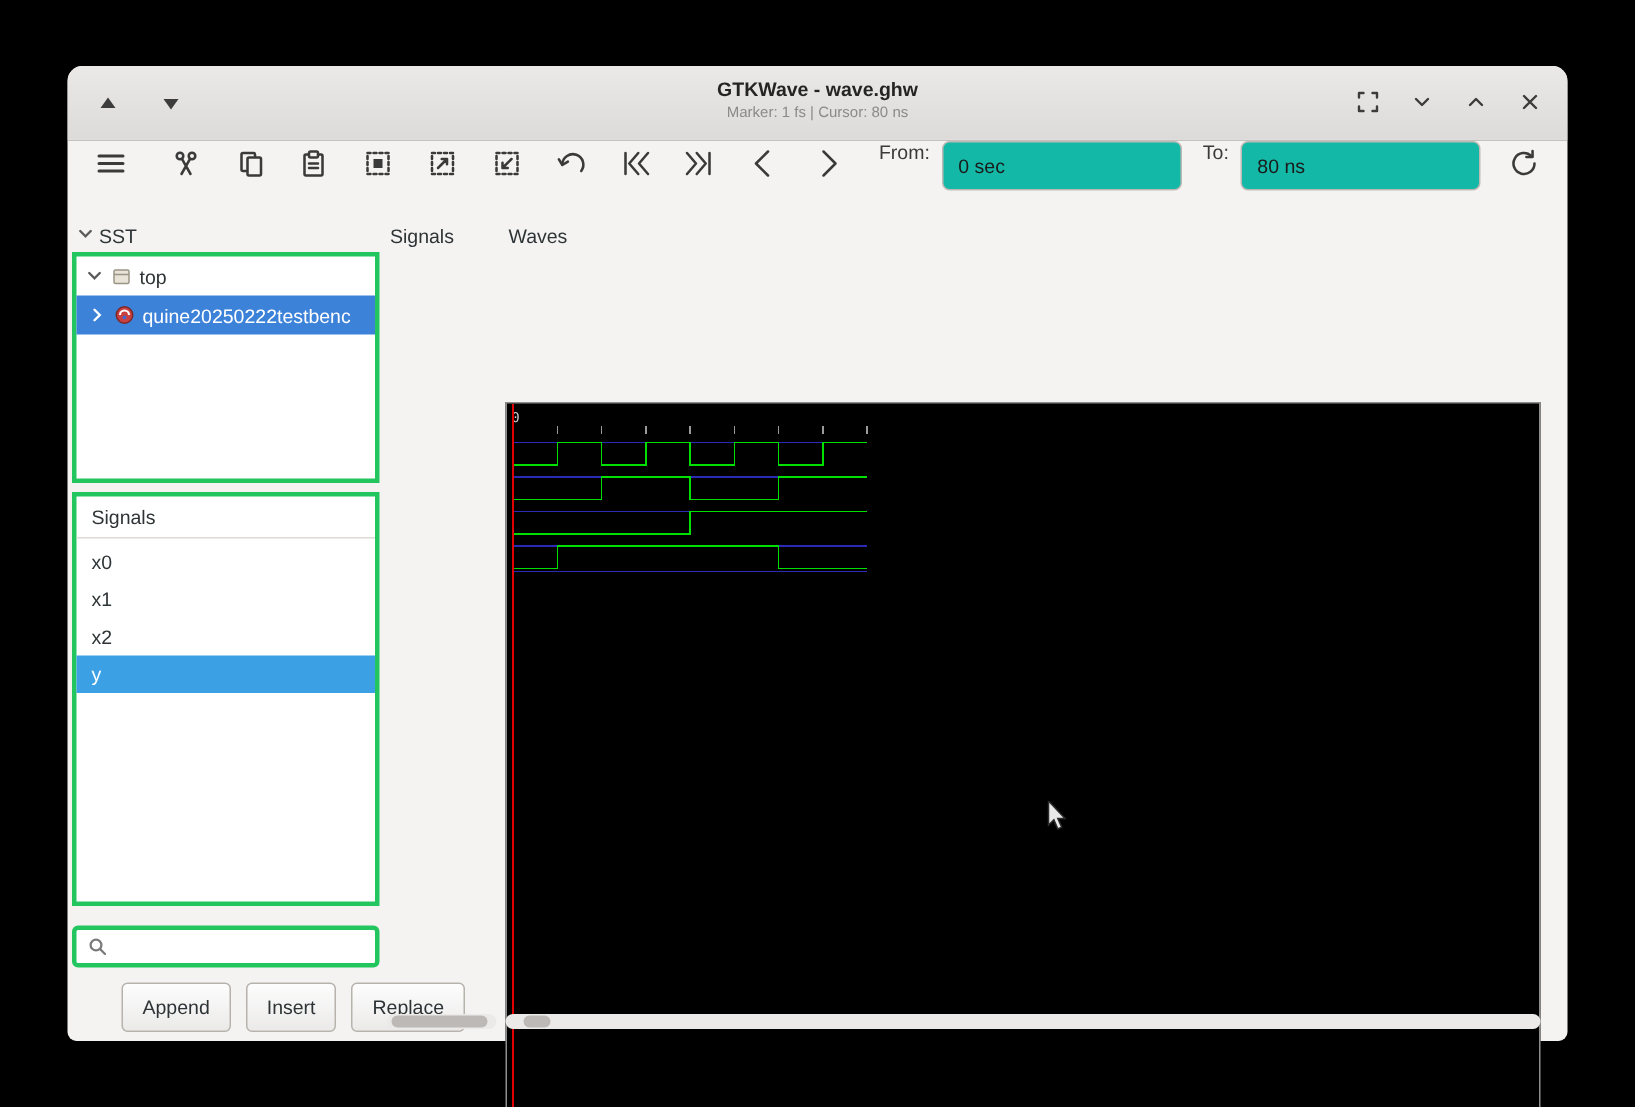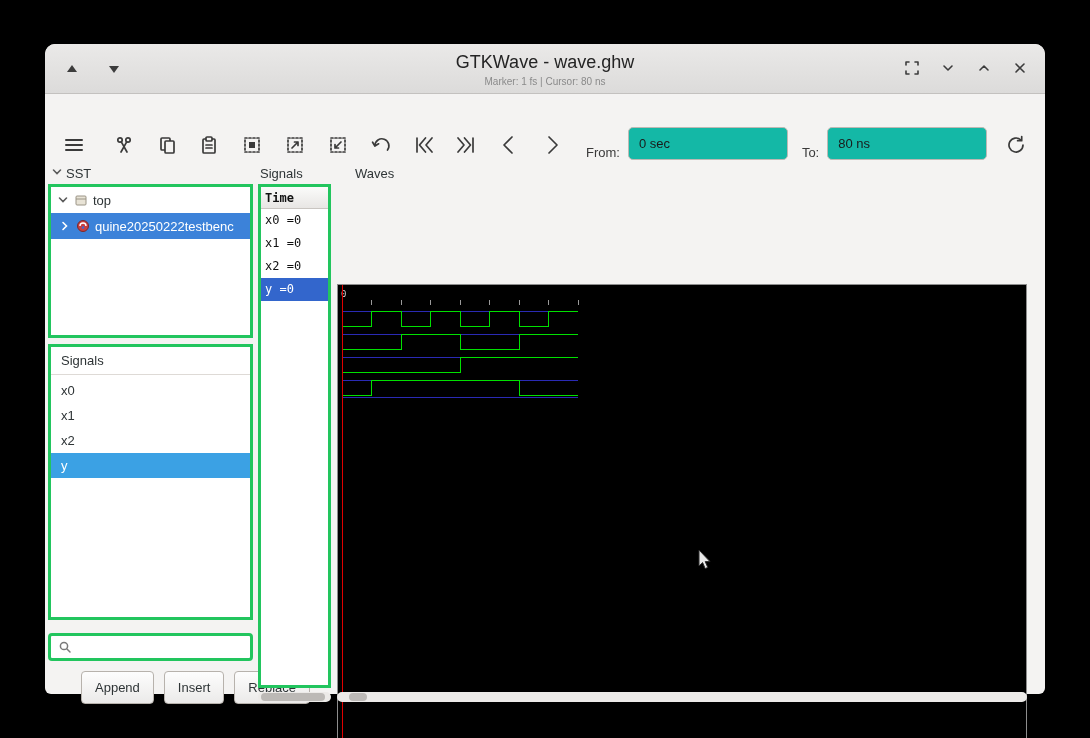--- a/index.html
+++ b/index.html
@@ -8,30 +8,30 @@
 
   .window { position:absolute; left:45px; top:44px; width:1000px; height:650px;
             background:#f4f3f2; border-radius:10px 10px 6px 6px;
             box-shadow:0 8px 30px rgba(0,0,0,.65); }
 
   
   .titlebar { position:relative; height:50px;
               background:linear-gradient(#eae9e8,#dcdbda);
               border-bottom:1px solid #c3c1bf; border-radius:10px 10px 0 0; }
   .tb-center { text-align:center; padding-top:8px; }
-  .tb-title { font-size:18px; font-weight:400; color:#242424;text-align:center; }
+  .tb-title { font-size:13px; font-weight:700; color:#242424;text-align:center; }
   .tb-sub { font-size:10px; color:#8a8a8a; margin-top:3px; }
   .tb-left { position:absolute; left:16px; top:14px; display:flex; gap:20px; }
   .tb-right { position:absolute; right:14px; top:13px; display:flex; gap:14px; align-items:center; }
   .tb-btn { width:22px; height:22px; display:flex; align-items:center; justify-content:center; cursor:default; }
   .tb-btn svg { stroke:#3c3c3c; fill:none; stroke-width:1.6; stroke-linecap:round; stroke-linejoin:round; }
   .tri { fill:#3c3c3c; stroke:none !important; }
 
   
-  .toolbar { height:50px; display:flex; align-items:flex-end; padding:0 14px;margin-top:16px; }
+  .toolbar { height:50px; display:flex; align-items:flex-start; padding:0 14px; }
   .ticon { width:30px; height:30px; display:flex; align-items:center; justify-content:center;
            border-radius:4px; margin-right:13px; }
   .ticon svg { stroke:#3a3a3a; fill:none; stroke-width:1.7; stroke-linecap:round; stroke-linejoin:round; }
   .tlabel { font-size:13px; color:#3a3a3a; margin:0 8px 0 6px; }
   .tinput { width:160px; height:33px; background:#14b8a6; border:1px solid #bdb9b4; border-radius:5px;
             padding:0 10px; font-size:13px; color:#1a1a1a; font-family:"Liberation Sans",sans-serif; }
 
   
   .content { position:relative; height:548px; }
   .pane-label { position:absolute; font-size:13px; color:#2e3436; }
@@ -261,32 +261,25 @@
       <input placeholder="" style="">
     </div>
 
     <div class="btnrow">
       <button class="gtkbtn">Append</button>
       <button class="gtkbtn">Insert</button>
       <button class="gtkbtn">Replace</button>
     </div>
 
     <div class="pane-label" style="left:215px; top:6px;">Signals</div>
-    <div class="boxed" style="left:213px; top:24px; width:73px; height:504px;">
-      <div class="time-header">Time</div>
-      <div class="name-row">x0 =0</div>
-      <div class="name-row">x1 =0</div>
-      <div class="name-row">x2 =0</div>
-      <div class="name-row selected">y =0</div>
-    </div>
     <div class="hscroll" style="left:213px; top:532px; width:73px;">
       <div class="hthumb" style="left:3px; width:64px;"></div>
     </div>
 
-    <div class="pane-label" style="left:294px; top:6px;margin-left:16px;">Waves</div>
+    <div class="pane-label" style="left:294px; top:6px;">Waves</div>
     <div class="wavebox">
       <svg id="wave-svg" width="688" height="502" viewBox="0 0 688 502" shape-rendering="crispEdges">
           <line x1="4" y1="15" x2="4" y2="20" stroke="#9a9a9a" stroke-width="1"></line>
           <line x1="33.5" y1="15" x2="33.5" y2="20" stroke="#9a9a9a" stroke-width="1"></line>
           <line x1="63" y1="15" x2="63" y2="20" stroke="#9a9a9a" stroke-width="1"></line>
           <line x1="92.5" y1="15" x2="92.5" y2="20" stroke="#9a9a9a" stroke-width="1"></line>
           <line x1="122" y1="15" x2="122" y2="20" stroke="#9a9a9a" stroke-width="1"></line>
           <line x1="151.5" y1="15" x2="151.5" y2="20" stroke="#9a9a9a" stroke-width="1"></line>
           <line x1="181" y1="15" x2="181" y2="20" stroke="#9a9a9a" stroke-width="1"></line>
           <line x1="210.5" y1="15" x2="210.5" y2="20" stroke="#9a9a9a" stroke-width="1"></line>

